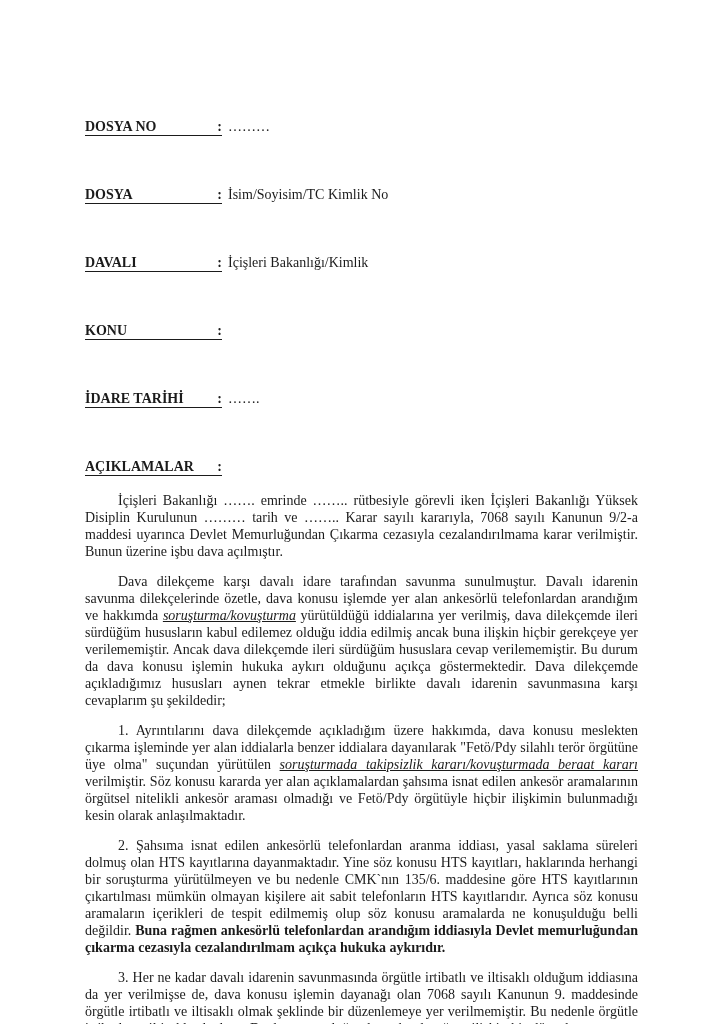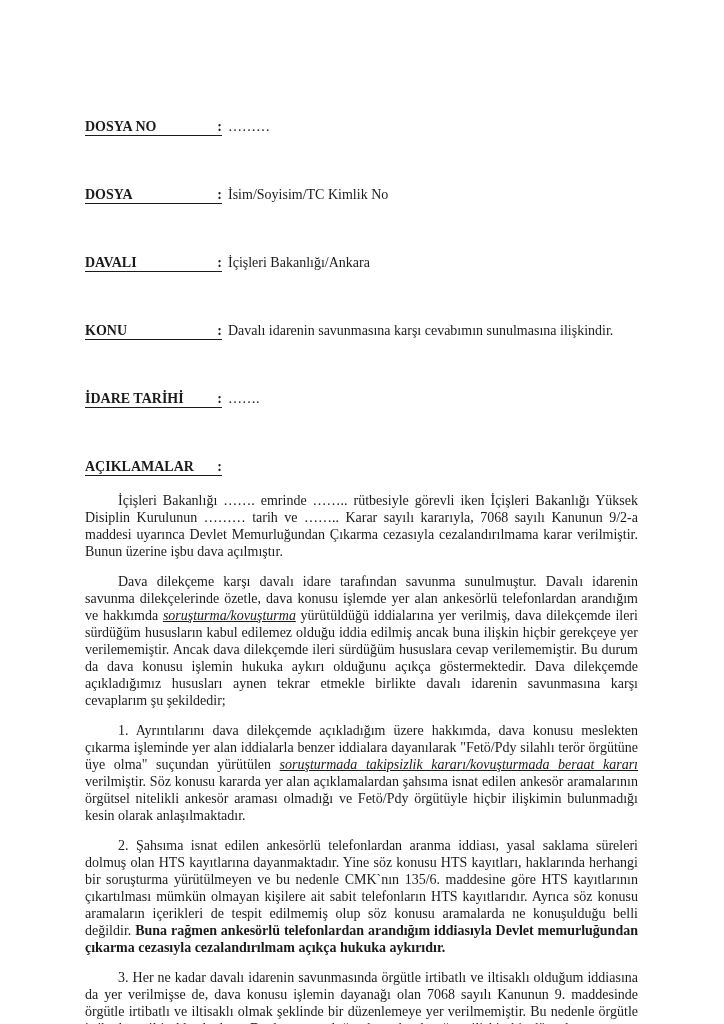--- a/index.html
+++ b/index.html
@@ -59,25 +59,25 @@
           <span class="field-label-text">DOSYA NO</span>
           <span class="field-colon">:</span>
         </span><span class="field-value">………</span></div>
       <div class="field-row"><span class="field-label">
           <span class="field-label-text">DOSYA</span>
           <span class="field-colon">:</span>
         </span><span class="field-value">İsim/Soyisim/TC Kimlik No</span></div>
       <div class="field-row"><span class="field-label">
           <span class="field-label-text">DAVALI</span>
           <span class="field-colon">:</span>
-        </span><span class="field-value">İçişleri Bakanlığı/Ankara</span></div>
+        </span><span class="field-value">İçişleri Bakanlığı/Kimlik</span></div>
       <div class="field-row"><span class="field-label">
           <span class="field-label-text">KONU</span>
           <span class="field-colon">:</span>
-        </span><span class="field-value">Davalı idarenin savunmasına karşı cevabımın sunulmasına ilişkindir.</span></div>
+        </span></div>
       <div class="field-row"><span class="field-label">
           <span class="field-label-text">İDARE TARİHİ</span>
           <span class="field-colon">:</span>
         </span><span class="field-value">…….</span></div>
       <div class="field-row"><span class="field-label">
           <span class="field-label-text">AÇIKLAMALAR</span>
           <span class="field-colon">:</span>
         </span><span class="field-value"></span></div>
     </div>
 

